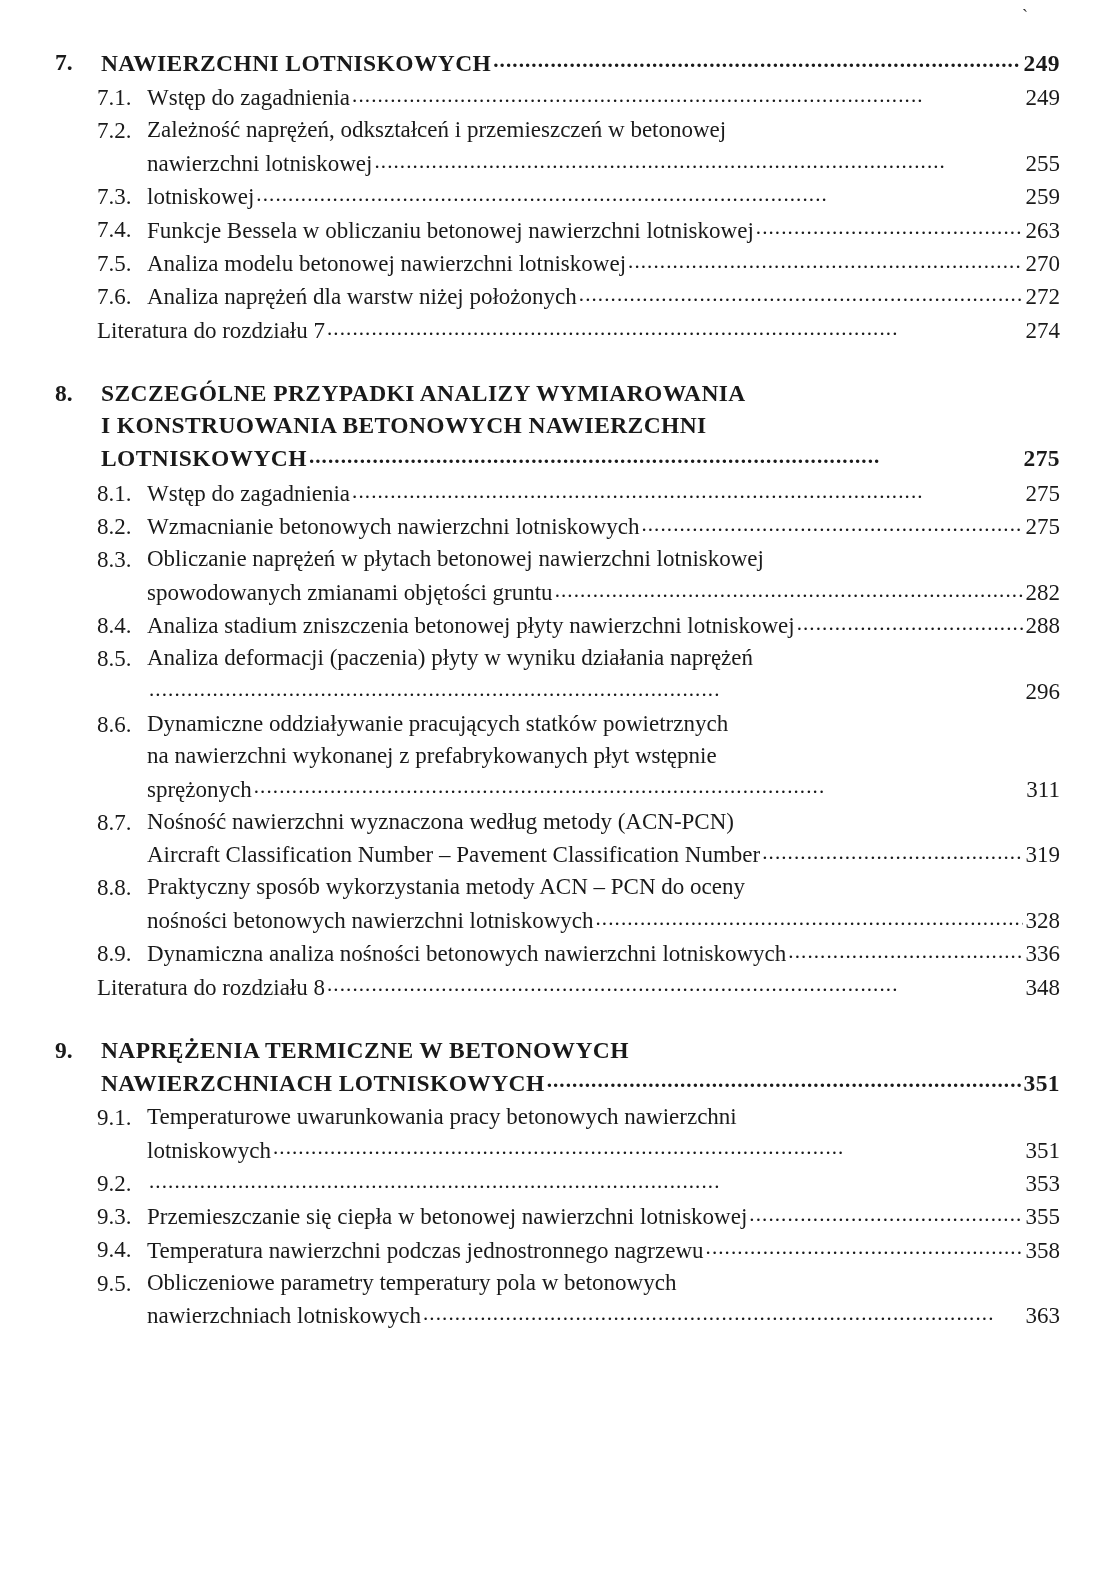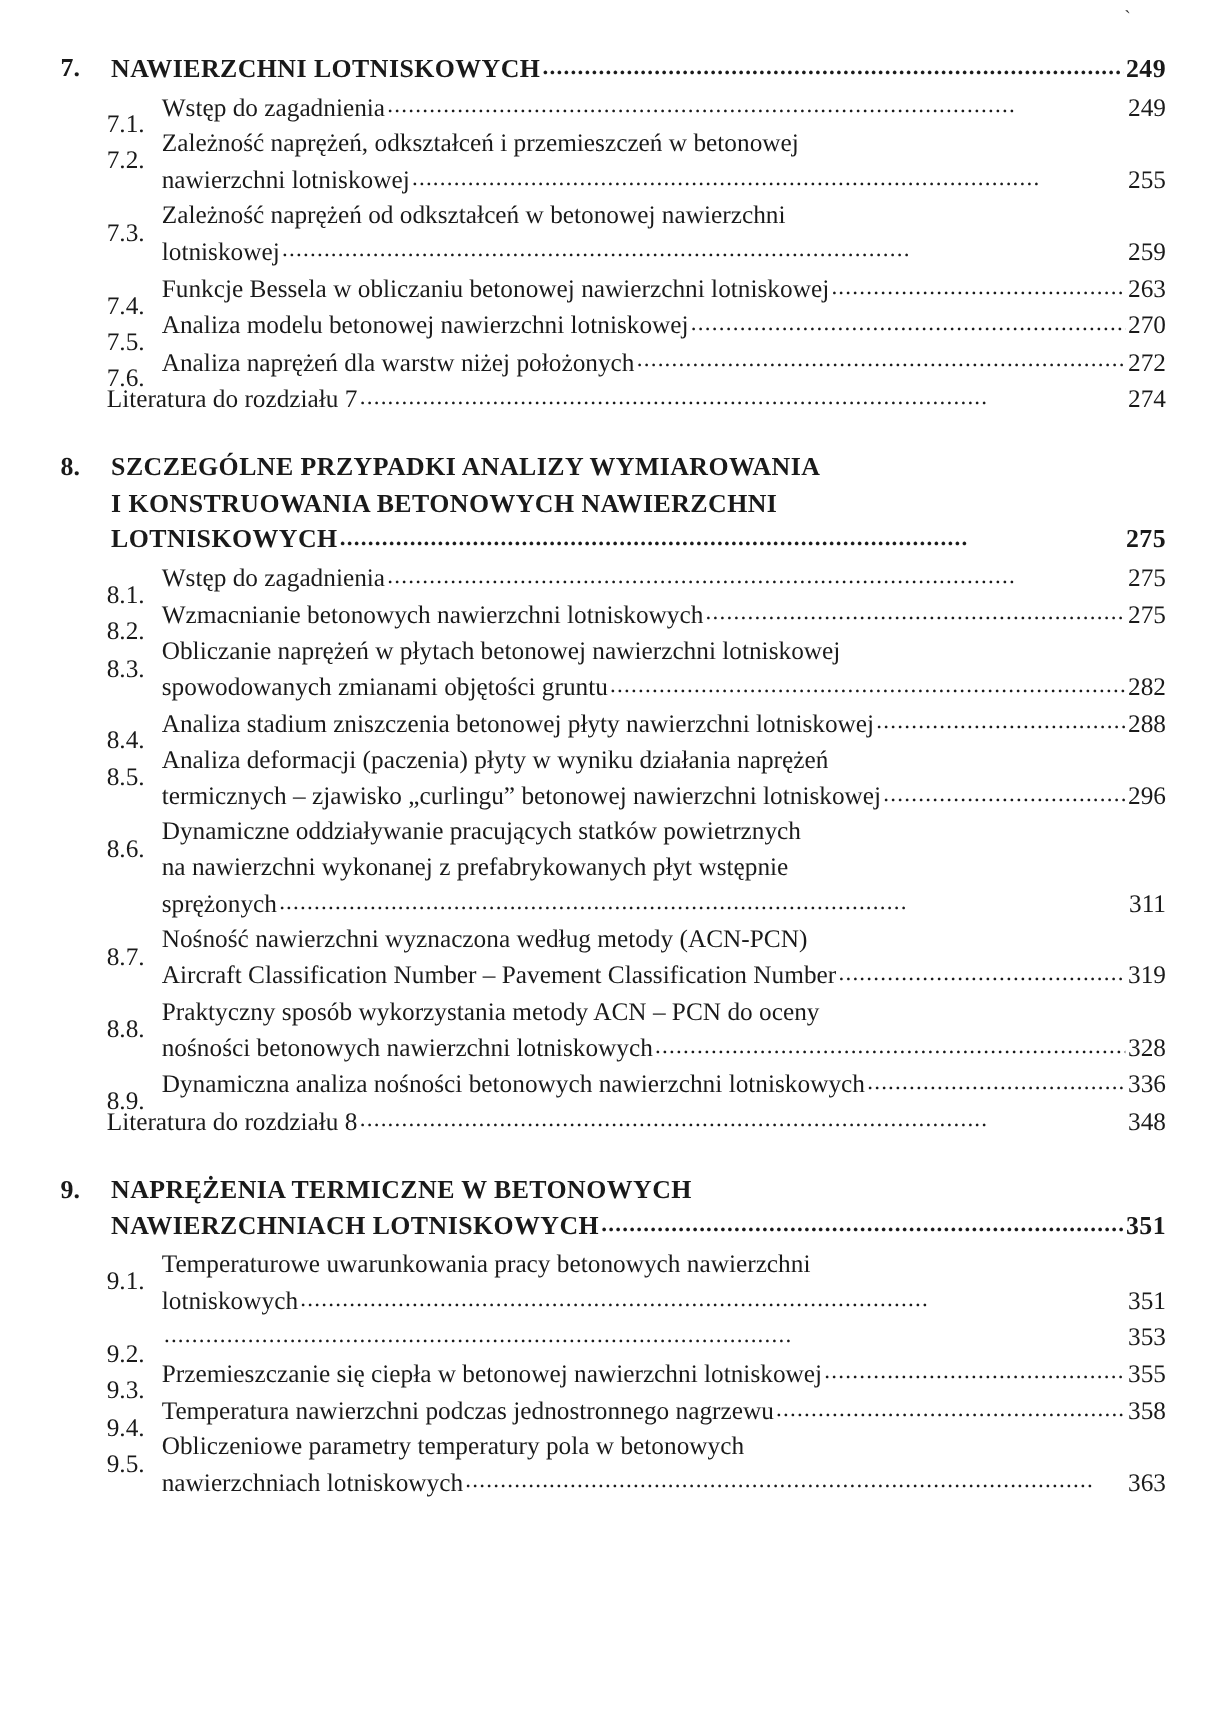--- a/index.html
+++ b/index.html
@@ -87,21 +87,21 @@
   .sec {
     font-size: 23px;
     line-height: 1.40;
     padding-left: 92px;
     position: relative;
     margin: 0;
   }
   .sec-num {
     position: absolute;
     left: 42px;
-    top: 16px;
+    top: 1px;
     font-size: 23px;
     font-variant-numeric: tabular-nums;
   }
   .sec-line {
     display: flex;
     align-items: flex-end;
     width: 100%;
   }
   .sec-line .txt {
     white-space: pre;
@@ -158,23 +158,20 @@
             <span class="txt">Zależność naprężeń, odkształceń i przemieszczeń w betonowej</span>
           </div>
           <div class="chap-line sec-line cont">
             <span class="txt">nawierzchni lotniskowej</span>
             <span class="leader">..........................................................................................</span>
             <span class="pg">255</span>
           </div>
         </div>
         <div class="sec">
           <span class="sec-num">7.3.</span>
-          <div class="chap-line sec-line">
-            <span class="txt">Zależność naprężeń od odkształceń w betonowej nawierzchni</span>
-          </div>
           <div class="chap-line sec-line cont">
             <span class="txt">lotniskowej</span>
             <span class="leader">..........................................................................................</span>
             <span class="pg">259</span>
           </div>
         </div>
         <div class="sec">
           <span class="sec-num">7.4.</span>
           <div class="chap-line sec-line">
             <span class="txt">Funkcje Bessela w obliczaniu betonowej nawierzchni lotniskowej</span>
@@ -255,21 +252,20 @@
             <span class="leader">..........................................................................................</span>
             <span class="pg">288</span>
           </div>
         </div>
         <div class="sec">
           <span class="sec-num">8.5.</span>
           <div class="chap-line sec-line">
             <span class="txt">Analiza deformacji (paczenia) płyty w wyniku działania naprężeń</span>
           </div>
           <div class="chap-line sec-line cont">
-            <span class="txt">termicznych – zjawisko „curlingu” betonowej nawierzchni lotniskowej</span>
             <span class="leader">..........................................................................................</span>
             <span class="pg">296</span>
           </div>
         </div>
         <div class="sec">
           <span class="sec-num">8.6.</span>
           <div class="chap-line sec-line">
             <span class="txt">Dynamiczne oddziaływanie pracujących statków powietrznych</span>
           </div>
           <div class="chap-line sec-line cont">

